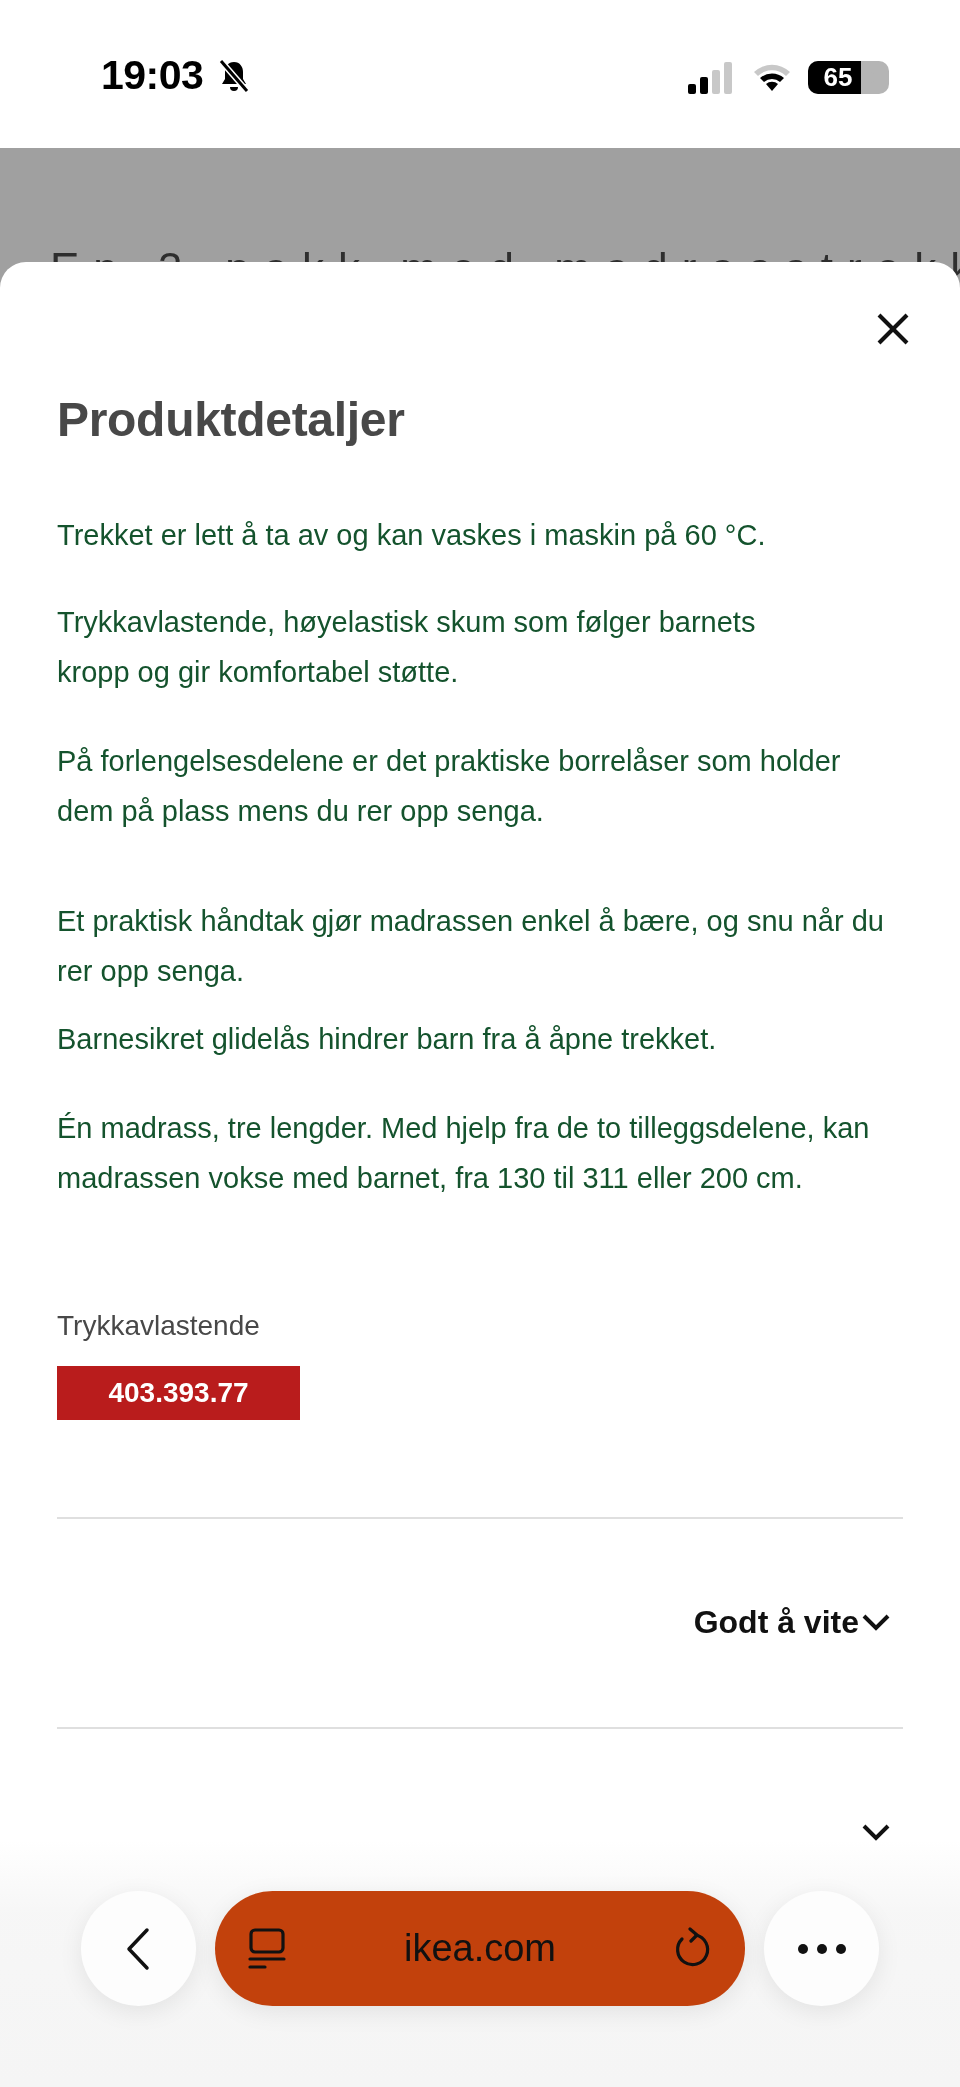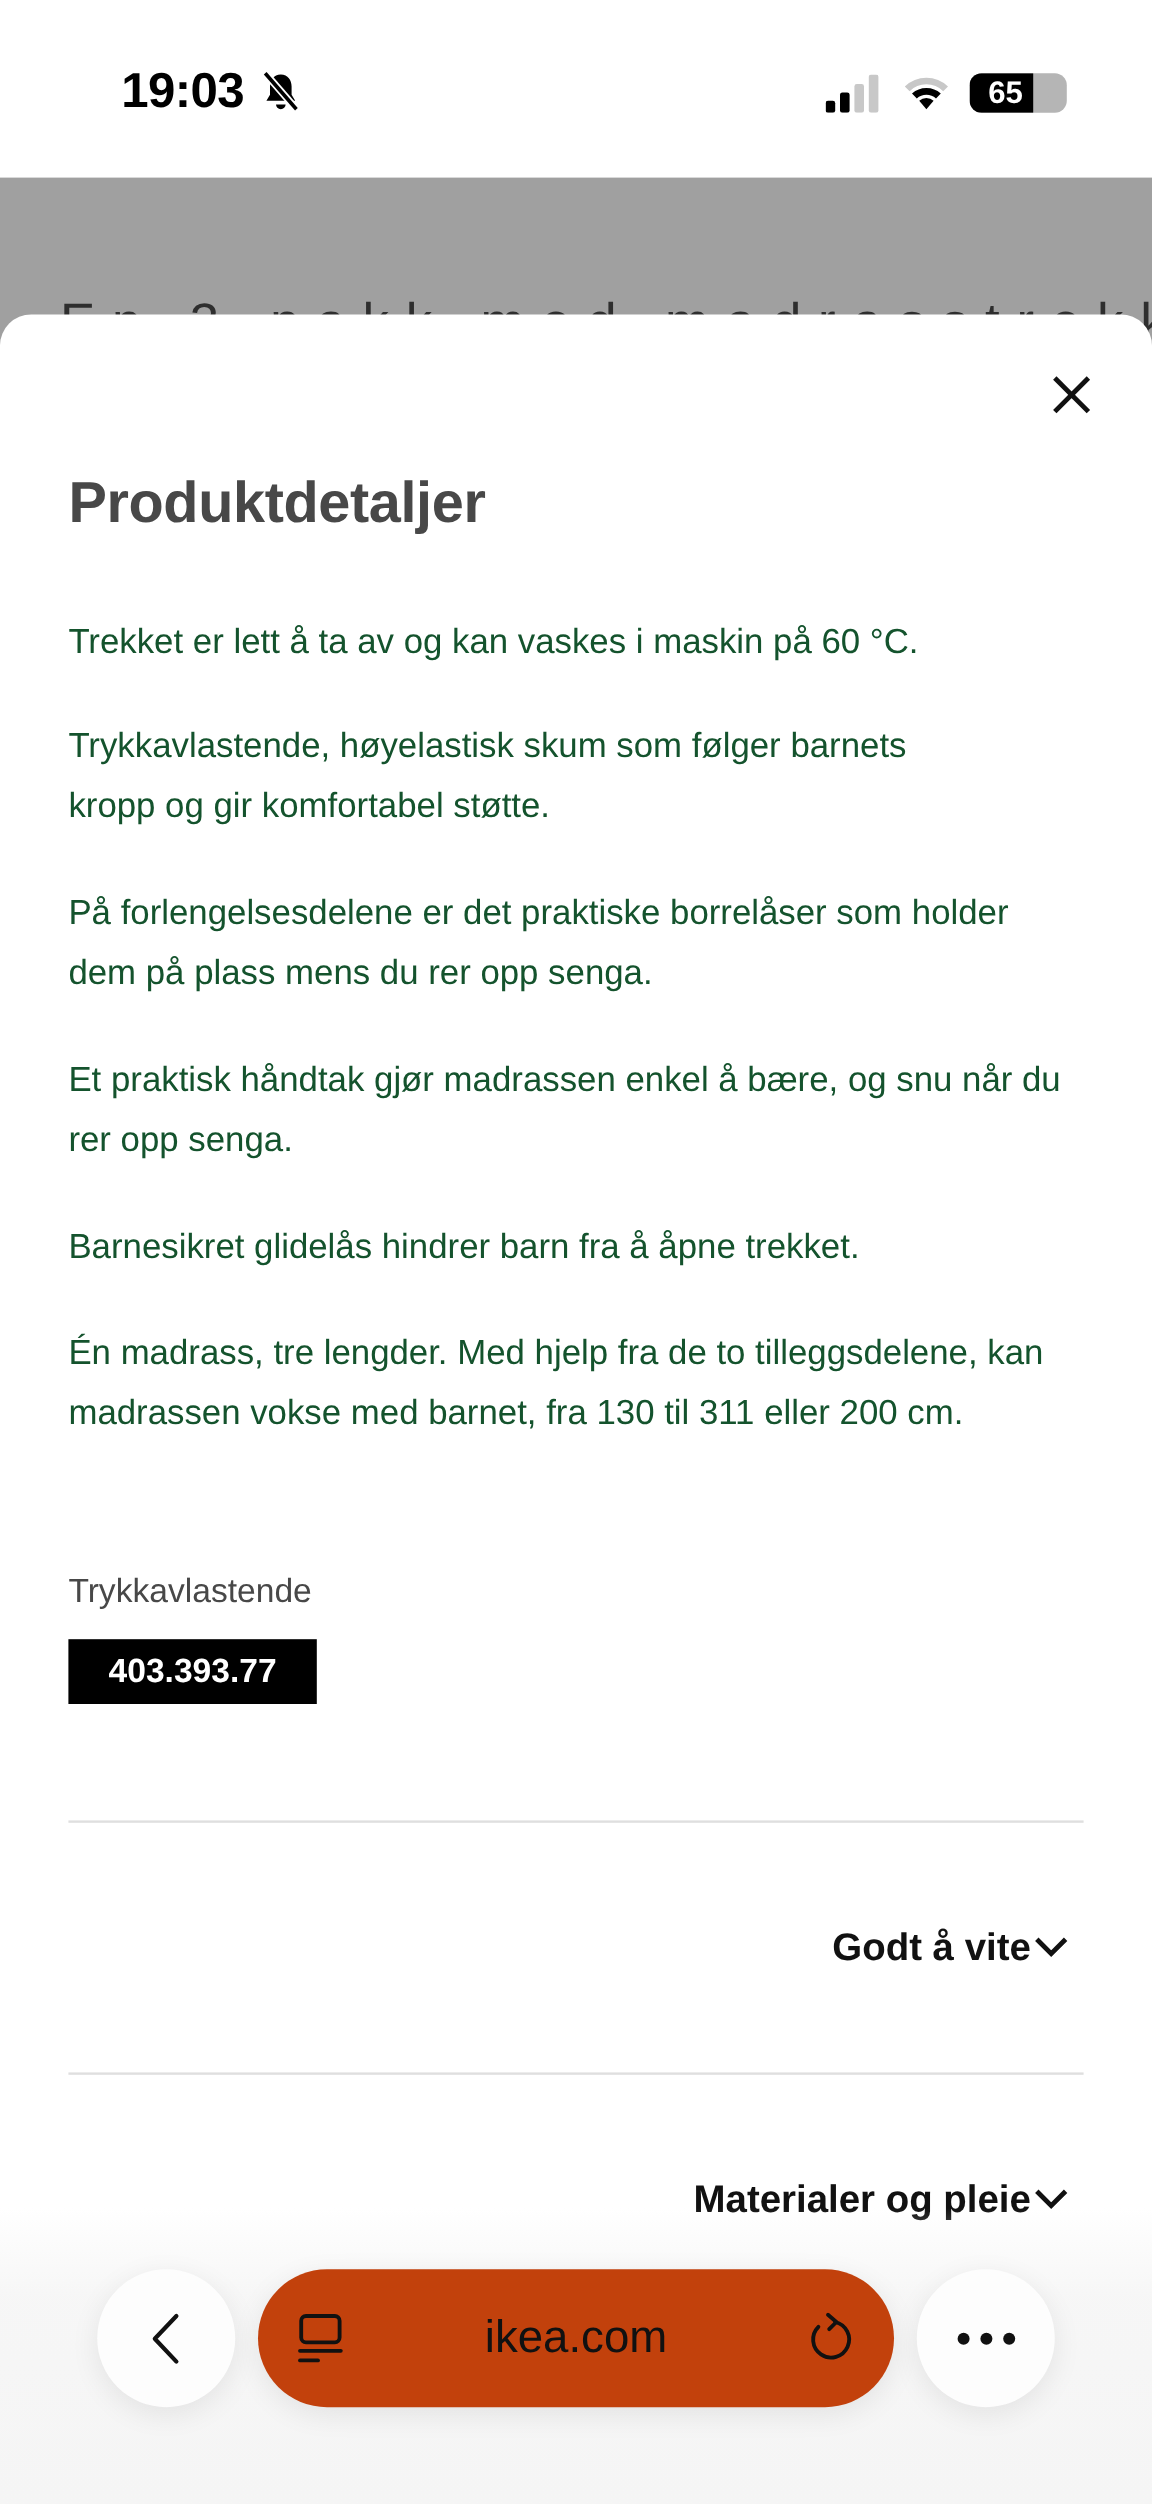--- a/index.html
+++ b/index.html
@@ -23,21 +23,21 @@
   
   .backdrop { position:absolute; left:0; top:148px; width:960px; height:1939px; background:#a0a0a0; overflow:hidden; }
   .backdrop-text { position:absolute; left:50px; top:96px; font-size:44px; color:#2e2e2e; white-space:nowrap; letter-spacing:14px; }
 
   
   .sheet { position:absolute; left:0; top:262px; width:960px; height:1825px; background:#fff; border-radius:26px 26px 0 0; }
   .close-btn { position:absolute; left:862px; top:298px; width:62px; height:62px; display:flex; align-items:center; justify-content:center; cursor:pointer; }
   .title { position:absolute; left:57px; top:392px; margin:0; font-size:48px; font-weight:700; color:#484848; letter-spacing:-0.3px; }
   .para { position:absolute; left:57px; width:860px; margin:0; font-size:29px; line-height:50px; color:#14532d; }
   .art-label { position:absolute; left:57px; top:1310px; font-size:28px; color:#484848; }
-  .art-badge { position:absolute; left:57px; top:1366px; width:207px; height:54px; background:#000000; color:#fff; font-weight:700; font-size:28px; display:flex; align-items:center; justify-content:center; }
+  .art-badge { position:absolute; left:57px; top:1366px; width:243px; height:54px; background:#b91c1c; color:#fff; font-weight:700; font-size:28px; display:flex; align-items:center; justify-content:center; }
   .divider { position:absolute; left:57px; width:846px; height:2px; background:#dfdfdf; }
   .acc-row { position:absolute; left:57px; width:846px; height:100px; display:flex; align-items:center; justify-content:flex-end; cursor:pointer; }
   .acc-label { font-size:32px; font-weight:700; color:#111111; }
   .acc-chev { width:34px; height:34px; margin-right:10px; }
 
   
   .bottom-fade { position:absolute; left:0; top:1840px; width:960px; height:247px; background:linear-gradient(to bottom, rgba(250,250,250,0), rgba(246,246,246,0.95) 30%, #f5f5f5); }
   .tb-circle { position:absolute; top:1891px; width:115px; height:115px; border-radius:58px; background:#fdfdfd; box-shadow:0 6px 24px rgba(0,0,0,0.08); display:flex; align-items:center; justify-content:center; cursor:pointer; }
   .tb-pill { position:absolute; left:215px; top:1891px; width:530px; height:115px; border-radius:58px; background:#c2410c; box-shadow:0 6px 24px rgba(0,0,0,0.08); }
   .tb-tabs { position:absolute; left:30px; top:36px; width:44px; height:44px; cursor:pointer; }
@@ -86,38 +86,37 @@
     <line x1="3" y1="3" x2="31" y2="31" stroke="#111" stroke-width="4"></line>
     <line x1="31" y1="3" x2="3" y2="31" stroke="#111" stroke-width="4"></line>
   </svg>
 </div>
 
 <h1 class="title">Produktdetaljer</h1>
 
 <p class="para" style="top:510px">Trekket er lett å ta av og kan vaskes i maskin på 60 °C.</p>
 <p class="para" style="top:597px; width:760px">Trykkavlastende, høyelastisk skum som følger barnets kropp og gir komfortabel støtte.</p>
 <p class="para" style="top:736px; width:820px">På forlengelsesdelene er det praktiske borrelåser som holder dem på plass mens du rer opp senga.</p>
-<p class="para" style="top:875px; width:860px">Et praktisk håndtak gjør madrassen enkel å bære, og snu når du rer opp senga.</p>
+<p class="para" style="top:896px; width:860px">Et praktisk håndtak gjør madrassen enkel å bære, og snu når du rer opp senga.</p>
 <p class="para" style="top:1014px">Barnesikret glidelås hindrer barn fra å åpne trekket.</p>
 <p class="para" style="top:1103px; width:860px">Én madrass, tre lengder. Med hjelp fra de to tilleggsdelene, kan madrassen vokse med barnet, fra 130 til 311 eller 200 cm.</p>
 
 <div class="art-label">Trykkavlastende</div>
 <div class="art-badge">403.393.77</div>
 
 <div class="divider" style="top:1517px"></div>
 <div class="acc-row" style="top:1572px">
   <span class="acc-label">Godt å vite</span>
   <svg class="acc-chev" viewBox="0 0 34 34">
     <polyline points="5,11 17,23 29,11" fill="none" stroke="#111" stroke-width="4"></polyline>
   </svg>
 </div>
 
 <div class="divider" style="top:1727px"></div>
 <div class="acc-row" style="top:1782px">
-  <span class="acc-label">Materialer og pleie</span>
   <svg class="acc-chev" viewBox="0 0 34 34">
     <polyline points="5,11 17,23 29,11" fill="none" stroke="#111" stroke-width="4"></polyline>
   </svg>
 </div>
 
 <div class="bottom-fade"></div>
 
 <div class="tb-circle" style="left:81px" aria-label="Tilbake">
   <svg width="40" height="50" viewBox="0 0 40 50">
     <polyline points="28,6 10,25 28,44" fill="none" stroke="#111" stroke-width="3.5" stroke-linecap="round" stroke-linejoin="round"></polyline>

